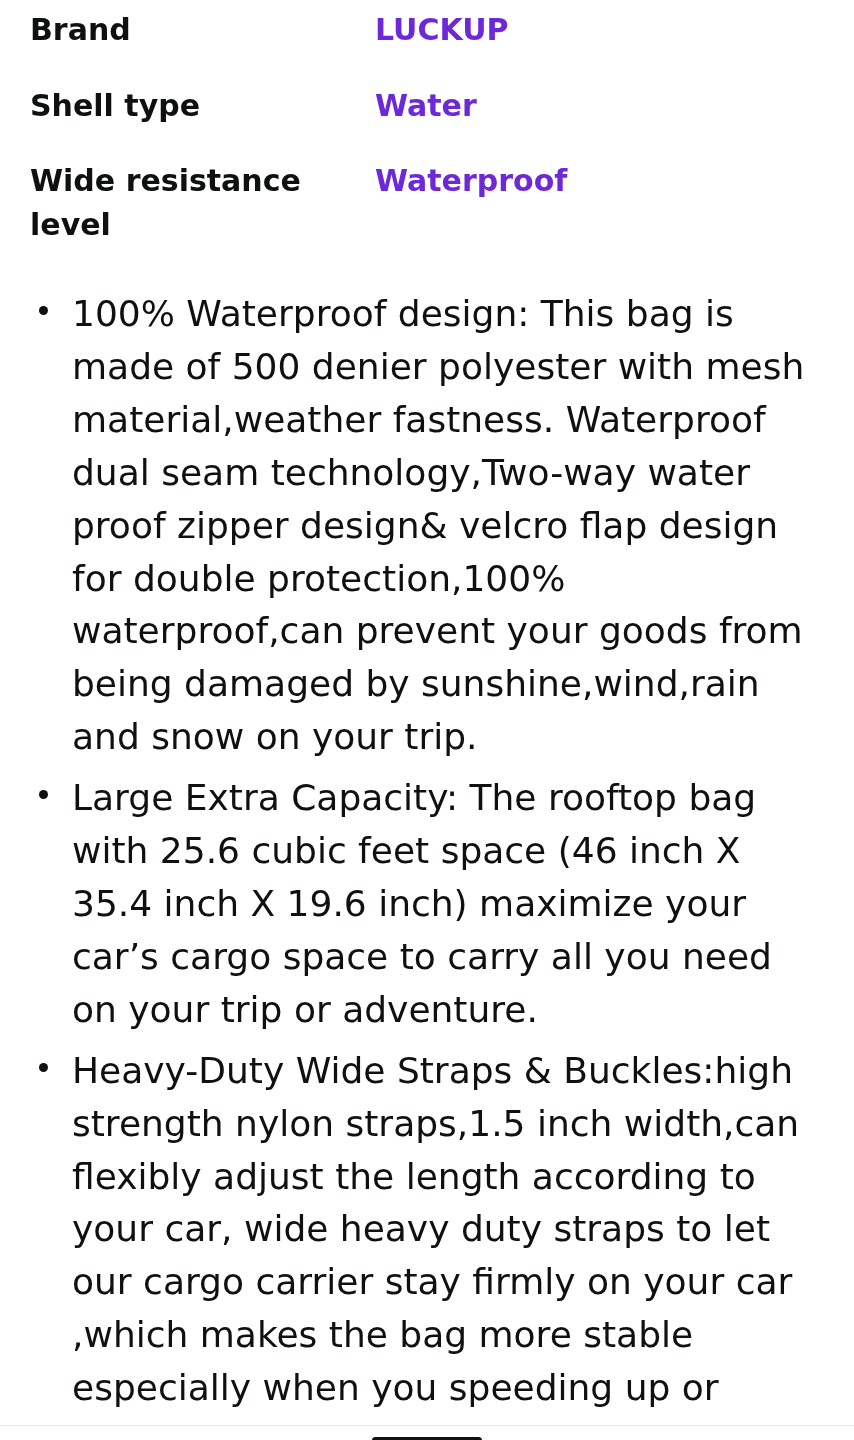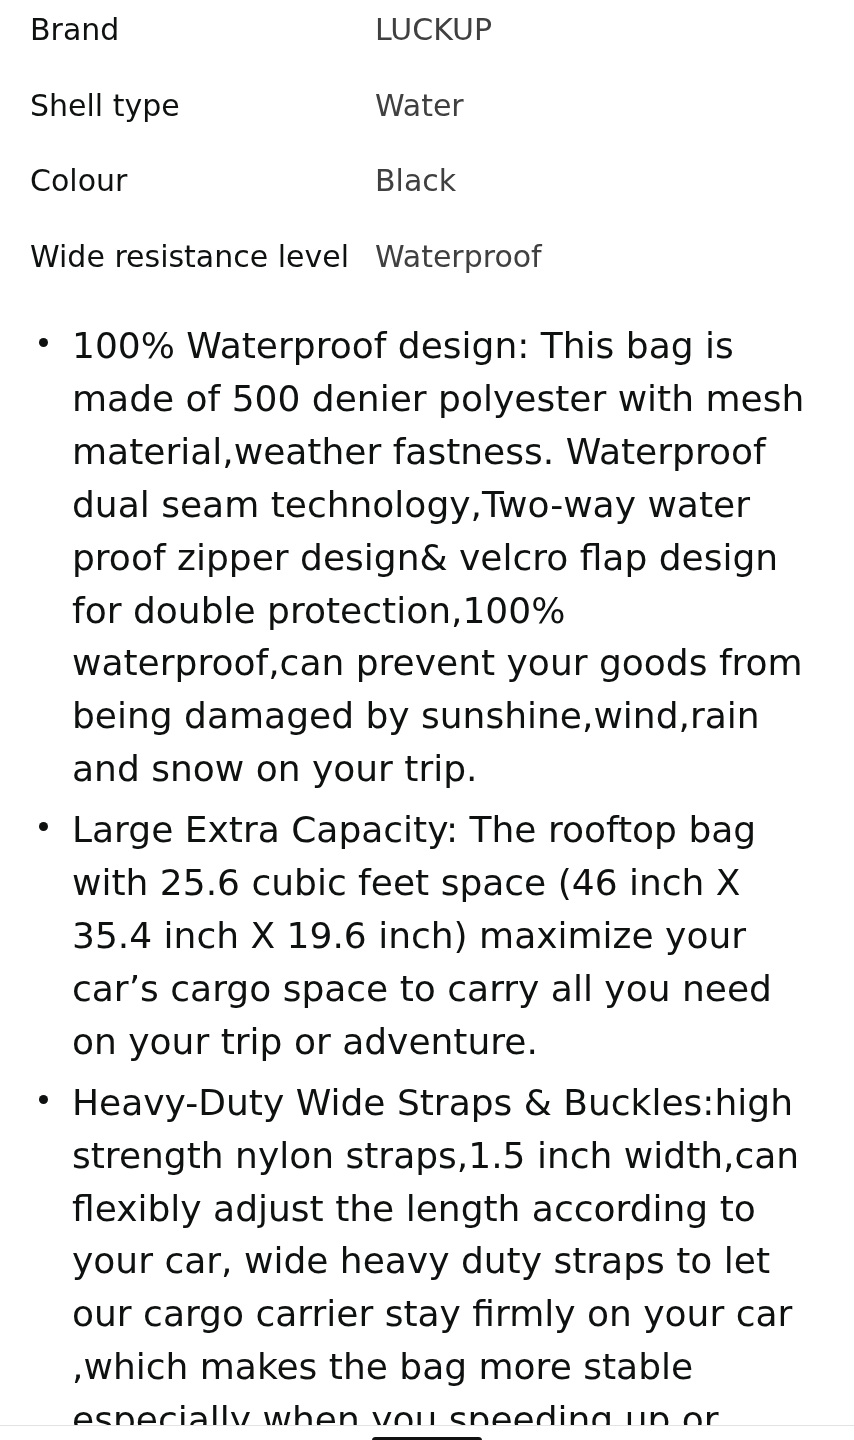--- a/index.html
+++ b/index.html
@@ -32,27 +32,27 @@
   .spec-table tr {
     vertical-align: top;
   }
   .spec-table td {
     padding: 0 0 32px 0;
     font-size: 30px;
     line-height: 1.45;
   }
   .spec-key {
     width: 345px;
-    font-weight: normal;
+    font-weight: bold;
     color: #0f1111;
     padding-right: 10px;
   }
   .spec-val {
-    font-weight: normal;
-    color: #404040;
+    font-weight: bold;
+    color: #6d28d9;
   }
 
   
   .bullets {
     margin: 10px 0 0 0;
     padding: 0;
     list-style: none;
   }
   .bullets li {
     position: relative;
@@ -103,24 +103,20 @@
     <tbody>
       <tr>
         <td class="spec-key">Brand</td>
         <td class="spec-val">LUCKUP</td>
       </tr>
       <tr>
         <td class="spec-key">Shell type</td>
         <td class="spec-val">Water</td>
       </tr>
       <tr>
-        <td class="spec-key">Colour</td>
-        <td class="spec-val">Black</td>
-      </tr>
-      <tr>
         <td class="spec-key">Wide resistance level</td>
         <td class="spec-val">Waterproof</td>
       </tr>
     </tbody>
   </table>
 
   <ul class="bullets">
     <li>100% Waterproof design: This bag is made of 500 denier polyester with mesh material,weather fastness. Waterproof dual seam technology,Two-way water proof zipper design&amp; velcro flap design for double protection,100% waterproof,can prevent your goods from being damaged by sunshine,wind,rain and snow on your trip.</li>
     <li>Large Extra Capacity: The rooftop bag with 25.6 cubic feet space (46 inch X 35.4 inch X 19.6 inch) maximize your car’s cargo space to carry all you need on your trip or adventure.</li>
     <li>Heavy-Duty Wide Straps &amp; Buckles:high strength nylon straps,1.5 inch width,can flexibly adjust the length according to your car, wide heavy duty straps to let our cargo carrier stay firmly on your car ,which makes the bag more stable especially when you speeding up or making a turn on a rough or bumpy road.</li>

